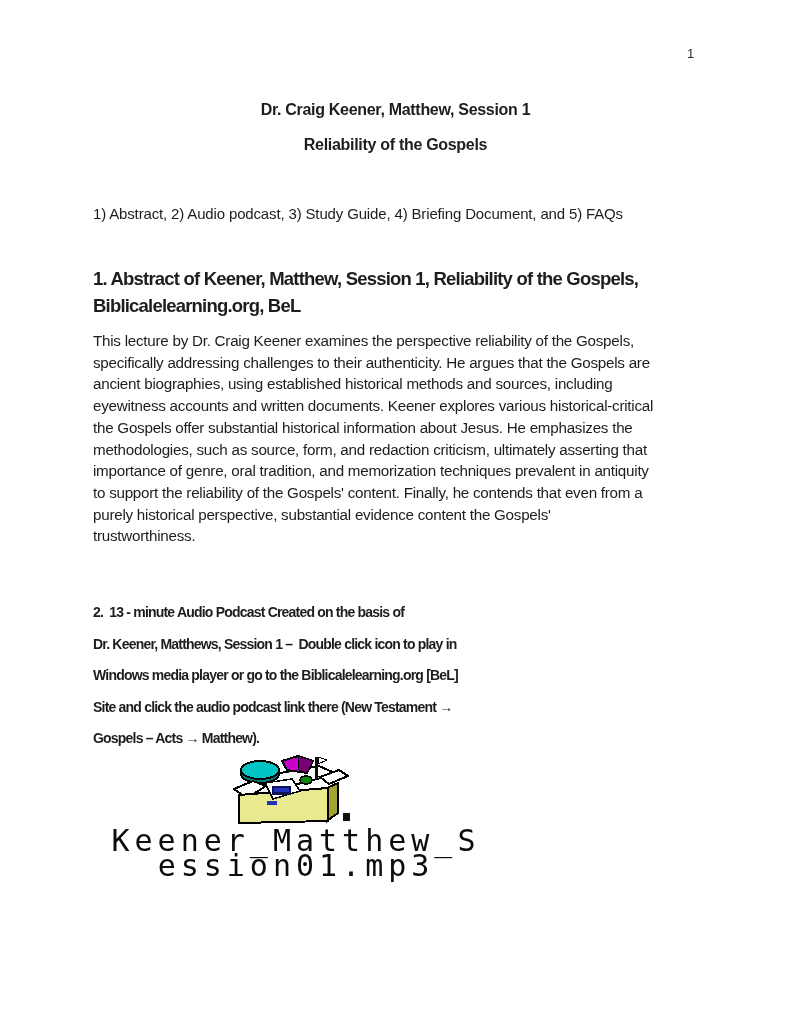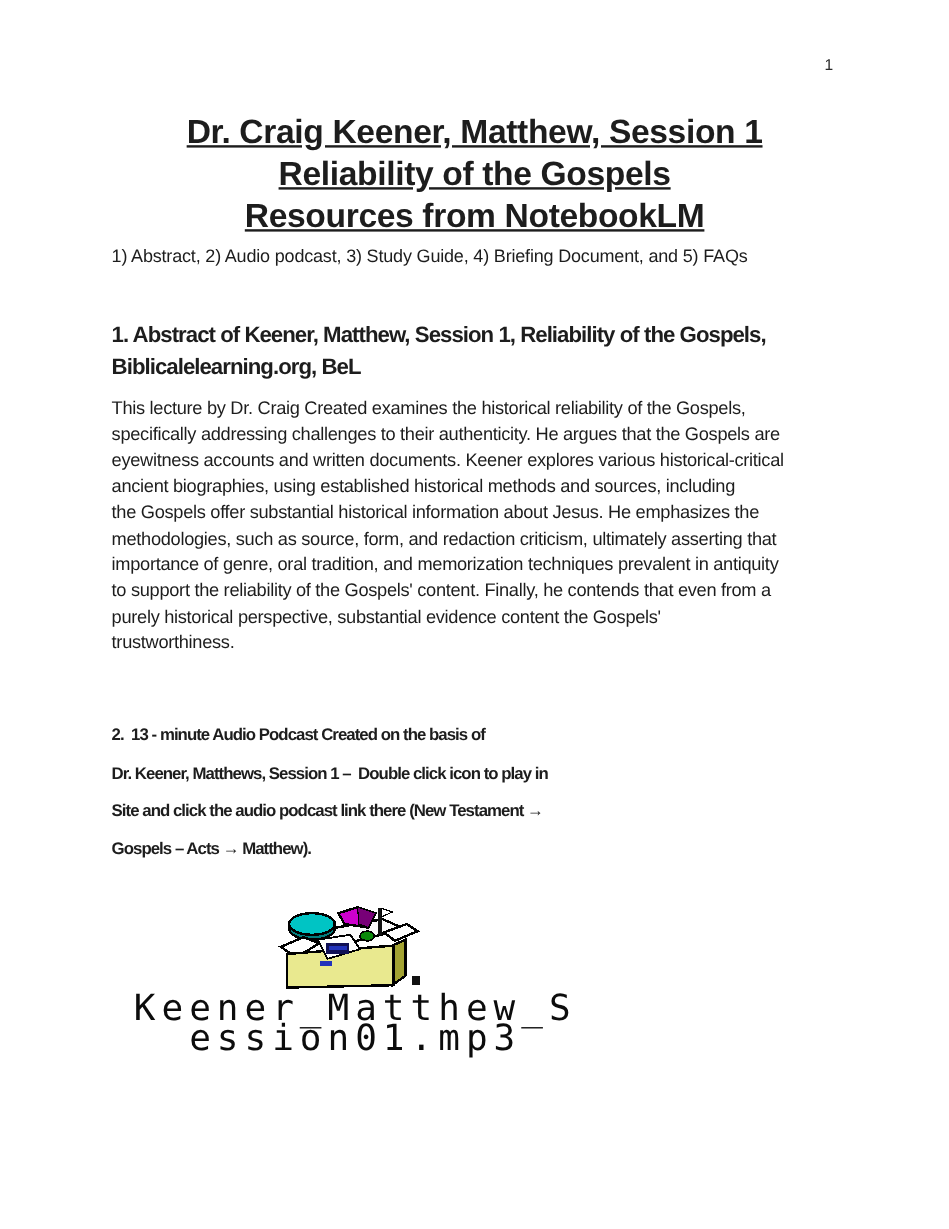--- a/index.html
+++ b/index.html
@@ -22,24 +22,23 @@
     color: #2a2a2a;
   }
 
   .doc-title {
     position: absolute;
     top: 92px;
     left: 0;
     width: 791px;
     text-align: center;
     font-weight: bold;
-    font-size: 28px;
+    font-size: 16px;
     letter-spacing: -0.3px;
     line-height: 35px;
-    text-decoration: underline;
   }
 
   .subtitle {
     position: absolute;
     top: 205px;
     left: 93px;
     font-size: 15px;
     letter-spacing: -0.15px;
   }
 
@@ -100,46 +99,46 @@
 </head>
 <body>
 
 <div class="page">
 
   <div class="page-number">1</div>
 
   <div class="doc-title">
     <div class="line">Dr. Craig Keener, Matthew, Session 1</div>
     <div class="line">Reliability of the Gospels</div>
-    <div class="line">Resources from NotebookLM</div>
   </div>
 
   <div class="subtitle line">1) Abstract, 2) Audio podcast, 3) Study Guide, 4) Briefing Document, and 5) FAQs</div>
 
   <div class="h1-block">
     <div class="line">1. Abstract of Keener, Matthew, Session 1, Reliability of the Gospels,</div>
     <div class="line">Biblicalelearning.org, BeL</div>
   </div>
 
   <div class="abstract">
-    <div class="line">This lecture by Dr. Craig Created examines the historical reliability of the Gospels,</div>
+    <div class="line">This lecture by Dr. Craig Keener examines the perspective reliability of the Gospels,</div>
     <div class="line">specifically addressing challenges to their authenticity. He argues that the Gospels are</div>
+    <div class="line">ancient biographies, using established historical methods and sources, including</div>
     <div class="line">eyewitness accounts and written documents. Keener explores various historical-critical</div>
-    <div class="line">ancient biographies, using established historical methods and sources, including</div>
     <div class="line">the Gospels offer substantial historical information about Jesus. He emphasizes the</div>
     <div class="line">methodologies, such as source, form, and redaction criticism, ultimately asserting that</div>
     <div class="line">importance of genre, oral tradition, and memorization techniques prevalent in antiquity</div>
     <div class="line">to support the reliability of the Gospels' content. Finally, he contends that even from a</div>
     <div class="line">purely historical perspective, substantial evidence content the Gospels'</div>
     <div class="line">trustworthiness.</div>
   </div>
 
   <div class="h2-block">
     <div class="line">2.  13 - minute Audio Podcast Created on the basis of</div>
     <div class="line">Dr. Keener, Matthews, Session 1 –  Double click icon to play in</div>
+    <div class="line">Windows media player or go to the Biblicalelearning.org [BeL]</div>
     <div class="line">Site and click the audio podcast link there (New Testament →</div>
     <div class="line">Gospels – Acts → Matthew).</div>
   </div>
 
   <div class="audio-object">
 
     <svg class="package-icon" width="120" height="72" viewBox="0 0 120 72" shape-rendering="crispEdges">
 
       <polygon points="22,23 88,11 106,19 47,34" fill="#fafafa" stroke="#000" stroke-width="2"></polygon>
 

